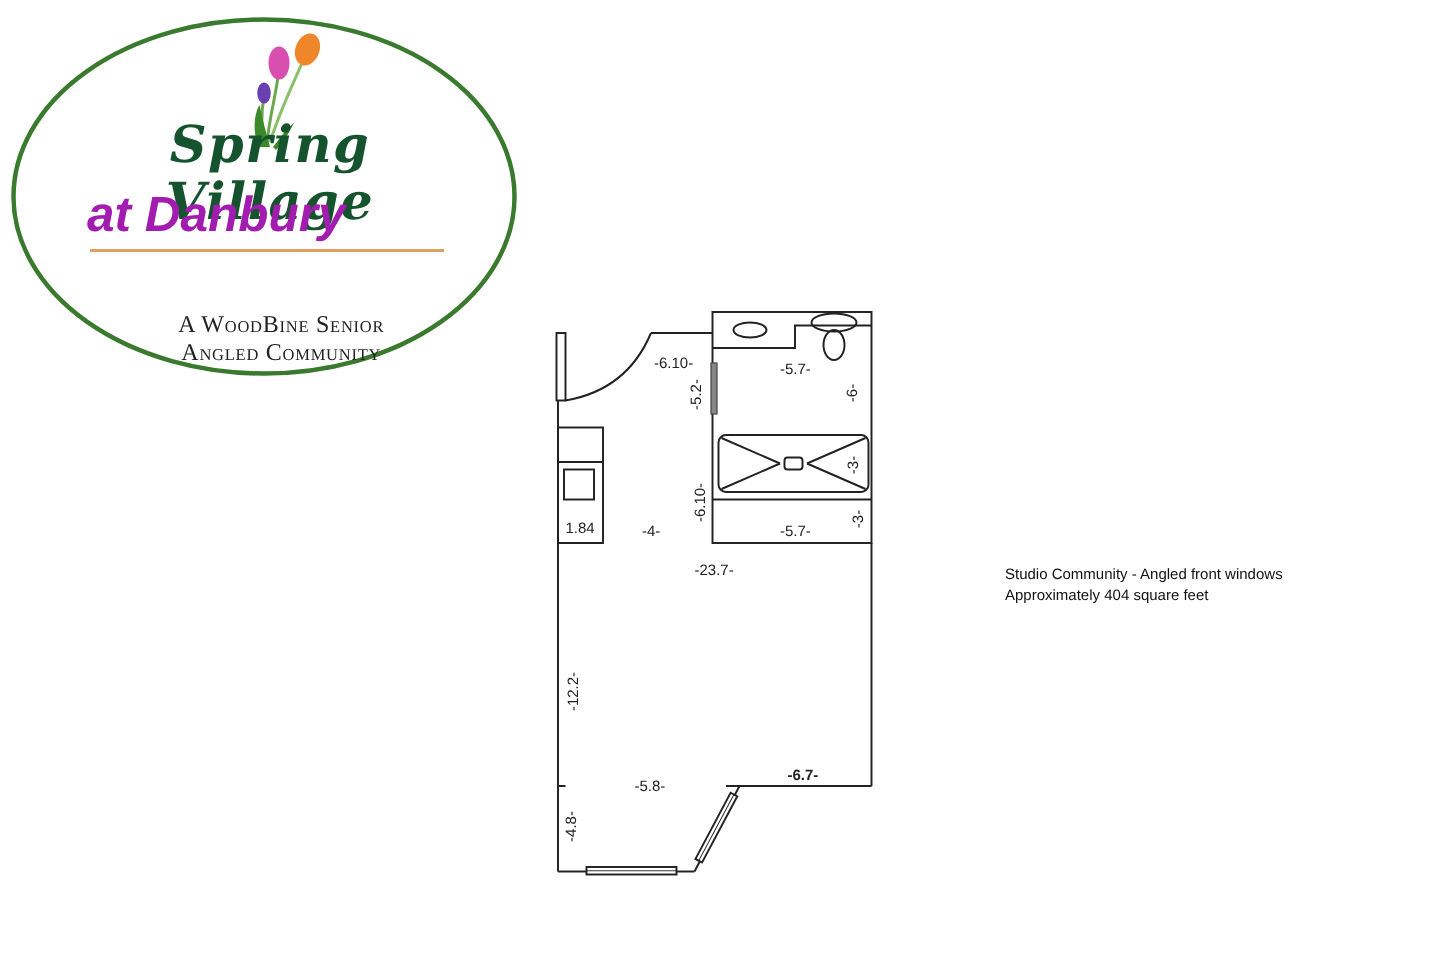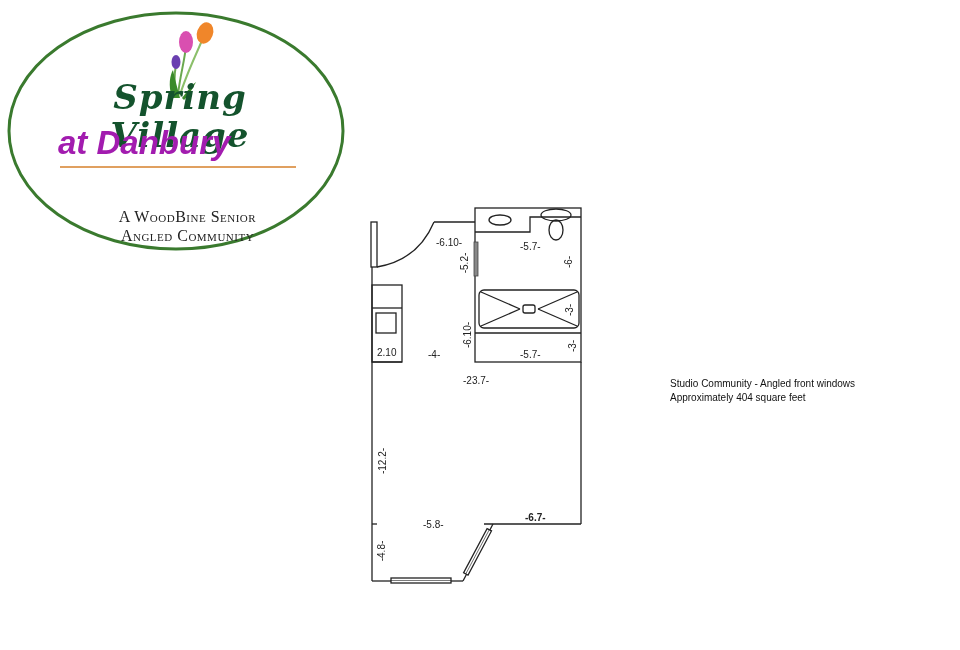--- a/index.html
+++ b/index.html
@@ -94,21 +94,21 @@
   </svg>
 
   <div class="dim" style="left:76px;top:38px;">-6.10-</div>
   <div class="dim v" style="left:95px;top:58px;">-5.2-</div>
   <div class="dim" style="left:160px;top:42px;">-5.7-</div>
   <div class="dim v" style="left:203px;top:57px;">-6-</div>
   <div class="dim v" style="left:204px;top:105px;">-3-</div>
   <div class="dim v" style="left:95px;top:130px;">-6.10-</div>
   <div class="dim v" style="left:207px;top:141px;">-3-</div>
   <div class="dim" style="left:160px;top:150px;">-5.7-</div>
-  <div class="dim" style="left:17px;top:148px;">2.10</div>
+  <div class="dim" style="left:17px;top:148px;">1.84</div>
   <div class="dim" style="left:68px;top:150px;">-4-</div>
   <div class="dim" style="left:103px;top:176px;">-23.7-</div>
   <div class="dim v" style="left:10px;top:256px;">-12.2-</div>
   <div class="dim" style="left:63px;top:320px;">-5.8-</div>
   <div class="dim" style="left:165px;top:313px;font-weight:bold;">-6.7-</div>
   <div class="dim v" style="left:12px;top:346px;">-4.8-</div>
 </div>
 
 <div class="caption">
   <div>Studio Community - Angled front windows</div>

